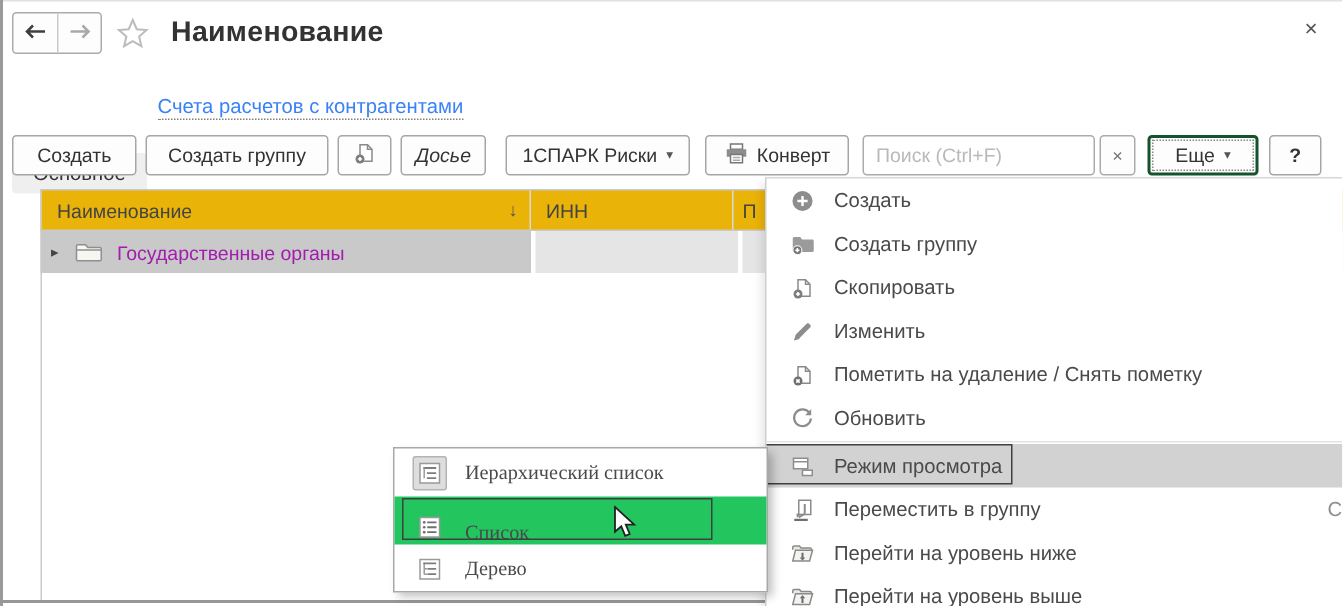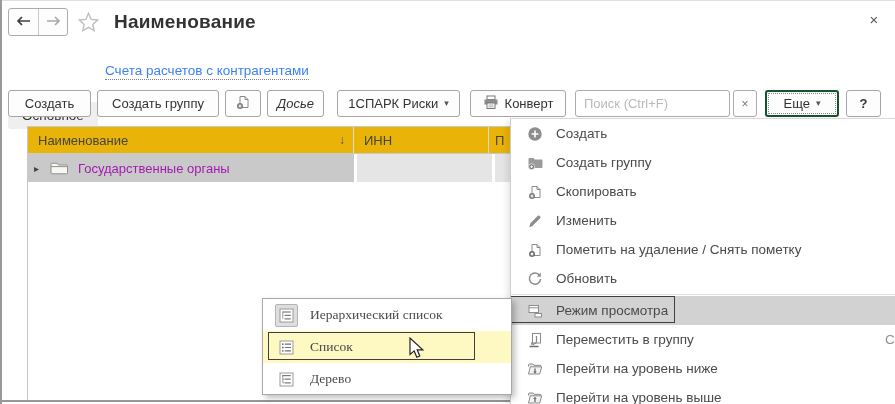--- a/index.html
+++ b/index.html
@@ -60,21 +60,21 @@
   .mi .mil { margin-left:13px; white-space:nowrap; }
   .msep { height:1px; background:#e3e3e3; margin:1px 0; }
   .mi.hl { background:#d2d2d2; }
   .hl-frame { position:absolute; left:-2px; top:0; width:166px; height:27px; border:1px solid #3f3f3f; pointer-events:none; }
   .shortcut { position:absolute; left:374px; color:#8f8f8f; white-space:nowrap; }
 
   
   .submenu { position:absolute; left:262px; top:298px; width:250px; height:97px; background:#fff; border:1px solid #a8a8a8;
              box-shadow:3px 3px 6px rgba(0,0,0,.25); z-index:20; }
   .smi { position:relative; height:32px; display:flex; align-items:center; padding-left:12px; color:#4a4a4a; font-size:13.5px;font-family:Liberation Serif, serif; }
-  .smi.hl { background:#fef9c3; }
+  .smi.hl { background:#22c55e;align-items:flex-end; }
   .smi-frame { position:absolute; left:5px; top:1px; width:207px; height:28px; border:1px solid #3f3f3f; pointer-events:none; }
   .icon-well { width:23px; height:23px; display:flex; align-items:center; justify-content:center; border-radius:2px; }
   .icon-well.pressed { background:#dedede; border:1px solid #b3b3b3; }
   .smi .mil { margin-left:12px; }
 
   .cursor { position:absolute; left:407px; top:337px; z-index:30; }
 </style>
 </head>
 <body>
 

